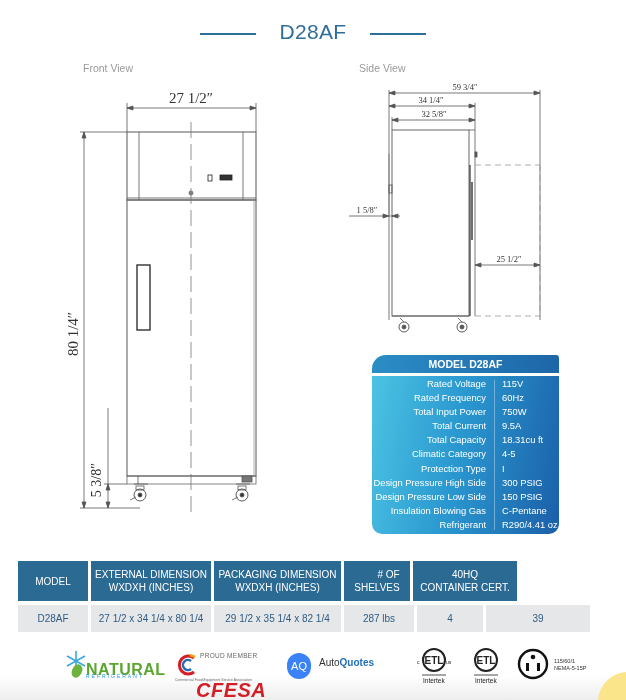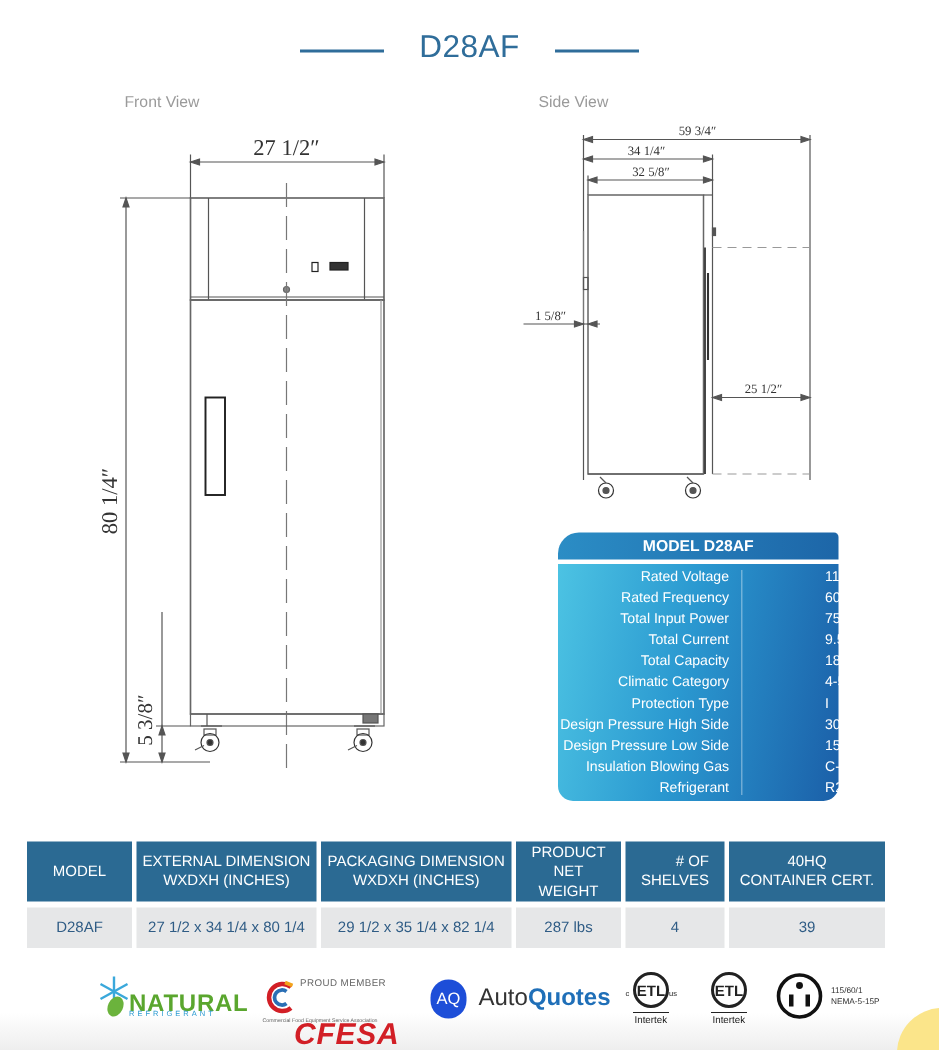--- a/index.html
+++ b/index.html
@@ -20,21 +20,21 @@
 
   .spec-card { position: absolute; left: 372px; top: 355px; width: 187px; height: 180px; }
   .spec-header { position: absolute; left: 0; top: 0; width: 187px; height: 18px;
     background: linear-gradient(90deg, #2b8dc5, #1d66a8);
     border-radius: 14px 3px 0 0; color: #fff; font-weight: bold; font-size: 10.5px;
     text-align: center; line-height: 18px; }
   .spec-body { position: absolute; left: 0; top: 21px; width: 187px; height: 158px;
     background: linear-gradient(100deg, #4cc3e3 0%, #2a98d0 45%, #1b5fa8 100%);
     border-radius: 0 0 10px 10px; padding-top: 2px; }
   .spec-divider { position: absolute; left: 122px; top: 4px; width: 1px; height: 150px; background: rgba(255,255,255,0.35); }
-  .spec-row { position: relative; height: 14.1px; font-size: 9.4px; color: #fff; white-space: nowrap; margin-left: 48px; }
+  .spec-row { position: relative; height: 14.1px; font-size: 9.4px; color: #fff; white-space: nowrap; }
   .spec-key { position: absolute; right: 73px; top: 0; text-align: right; }
   .spec-val { position: absolute; left: 130px; top: 0; }
 
   .table { position: absolute; left: 18px; top: 561px; width: 592px; }
   .thead, .trow { display: flex; gap: 3px; }
   .th { background: #2b6a93; color: #fff; font-size: 10px; text-align: center;
         height: 40px; display: flex; align-items: center; justify-content: center; line-height: 13px; }
   .trow { margin-top: 4px; }
   .td { background: #e6e7e8; color: #2f5c85; font-size: 10px; text-align: center; height: 27px;
         display: flex; align-items: center; justify-content: center; }
@@ -45,23 +45,23 @@
     background: linear-gradient(180deg, #ffffff, #eeeeee); }
   .yellow-blob { position: absolute; left: 598px; top: 672px; width: 60px; height: 60px; border-radius: 50%; background: #fbe58a; }
 
   .logos { position: absolute; left: 0; top: 645px; width: 626px; height: 40px; }
   .logo { position: absolute; }
   .natural-text { position: absolute; left: 86px; top: 16px; font-size: 16px; font-weight: bold; color: #5aa62e; letter-spacing: 0.5px; }
   .natural-sub { position: absolute; left: 86px; top: 28px; font-size: 5px; color: #2a9ad1; letter-spacing: 2px; }
   .cfesa-proud { position: absolute; left: 200px; top: 7px; font-size: 6.5px; color: #666; letter-spacing: 0.3px; }
   .cfesa-text { position: absolute; left: 196px; top: 6px; font-size: 20px; font-weight: bold; font-style: italic; color: #d21f26; letter-spacing: 0.5px; margin-top: 28px; }
   .cfesa-sub { position: absolute; left: 175px; top: 33px; font-size: 3.5px; color: #666; }
-  .aq-box { position: absolute; left: 287px; top: 8px; width: 24px; height: 26px; background: #1d4ed8; border-radius: 12px;
+  .aq-box { position: absolute; left: 287px; top: 8px; width: 24px; height: 26px; background: #3b82f6; border-radius: 12px;
     color: #fff; font-size: 11px; text-align: center; line-height: 26px; }
-  .autoquotes { position: absolute; left: 319px; top: 12px; font-size: 16px; color: #333; }
+  .autoquotes { position: absolute; left: 319px; top: 12px; font-size: 10px; color: #333; }
   .autoquotes b { color: #1f6fb8; }
   .intertek { position: absolute; font-size: 6.5px; color: #222; top: 32px; }
   .nema-text { position: absolute; left: 554px; top: 13px; font-size: 5.5px; line-height: 7px; color: #333; }
 </style>
 </head>
 <body>
 
 <div class="title-wrap">
   <div class="title-line left"></div>
   <div class="title">D28AF</div>
@@ -245,26 +245,20 @@
           <div>EXTERNAL DIMENSION</div>
           <div>WXDXH (INCHES)</div>
         </div>
       </div>
     <div class="th c3">
         <div>
           <div>PACKAGING DIMENSION</div>
           <div>WXDXH (INCHES)</div>
         </div>
       </div>
-    <div class="th c4">
-        <div>
-          <div>PRODUCT NET</div>
-          <div>WEIGHT</div>
-        </div>
-      </div>
     <div class="th c5">
         <div>
           <div># OF</div>
           <div>SHELVES</div>
         </div>
       </div>
     <div class="th c6">
         <div>
           <div>40HQ</div>
           <div>CONTAINER CERT.</div>

